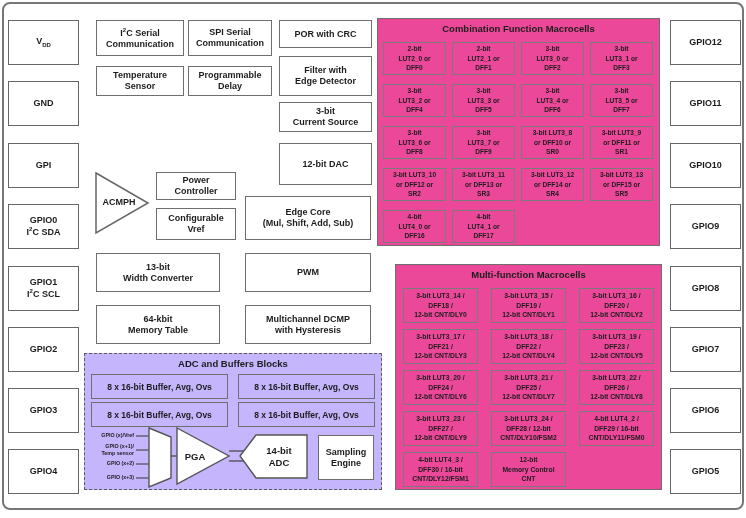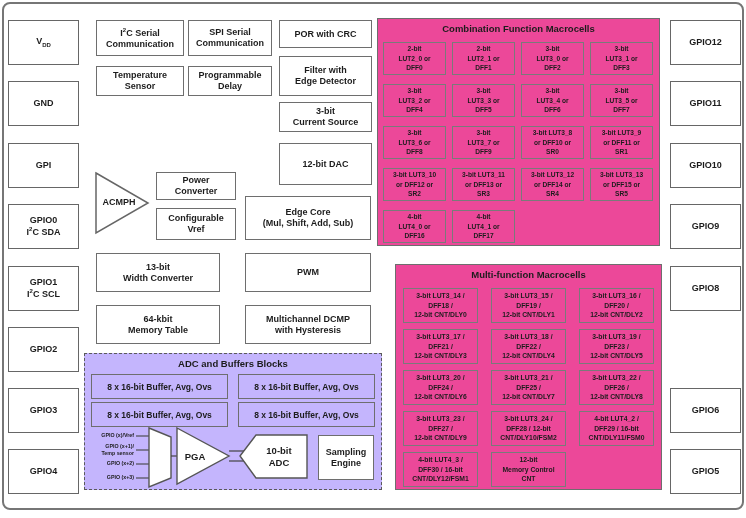--- a/index.html
+++ b/index.html
@@ -80,20 +80,23 @@
     </div>
   <div class="pin" style="left:670px;top:143px">
       <span>GPIO10</span>
     </div>
   <div class="pin" style="left:670px;top:204px">
       <span>GPIO9</span>
     </div>
   <div class="pin" style="left:670px;top:266px">
       <span>GPIO8</span>
     </div>
+  <div class="pin" style="left:670px;top:327px">
+      <span>GPIO7</span>
+    </div>
   <div class="pin" style="left:670px;top:388px">
       <span>GPIO6</span>
     </div>
   <div class="pin" style="left:670px;top:449px">
       <span>GPIO5</span>
     </div>
 
   <div class="blk" style="left:96px;top:20px;width:86px;height:34px">
     <span><span>I</span><sup>2</sup><span>C Serial</span><br><span>Communication</span></span>
   </div>
@@ -111,21 +114,21 @@
   <div class="blk" style="left:279px;top:102px;width:91px;height:28px">3-bit
 Current Source</div>
   <div class="blk" style="left:279px;top:143px;width:91px;height:40px">12-bit DAC</div>
 
   <svg style="left:95px;top:172px" width="56" height="62" viewBox="0 0 56 62">
     <polygon points="1,1 53,31 1,61" fill="#fff" stroke="#666" stroke-width="1.5"></polygon>
   </svg>
   <div class="shape-label" style="left:96px;top:197px;width:46px;font-size:9px">ACMPH</div>
 
   <div class="blk" style="left:156px;top:172px;width:78px;height:26px">Power
-Converter</div>
+Controller</div>
   <div class="blk" style="left:156px;top:208px;width:78px;height:30px">Configurable
 Vref</div>
   <div class="blk" style="left:245px;top:196px;width:124px;height:42px">Edge Core
 (Mul, Shift, Add, Sub)</div>
   <div class="blk" style="left:96px;top:253px;width:122px;height:37px">13-bit
 Width Converter</div>
   <div class="blk" style="left:245px;top:253px;width:124px;height:37px">PWM</div>
   <div class="blk" style="left:96px;top:305px;width:122px;height:37px">64-kbit
 Memory Table</div>
   <div class="blk" style="left:245px;top:305px;width:124px;height:37px">Multichannel DCMP
@@ -259,17 +262,17 @@
     <line x1="136" y1="464" x2="149" y2="464" stroke="#444" stroke-width="1.1"></line>
     <line x1="136" y1="478" x2="149" y2="478" stroke="#444" stroke-width="1.1"></line>
     <polygon points="149,428 171,437 171,478 149,487" fill="#fff" stroke="#555" stroke-width="1.4"></polygon>
     <line x1="171" y1="456" x2="177" y2="456" stroke="#444" stroke-width="1.2"></line>
     <polygon points="177,428 229,456 177,484" fill="#fff" stroke="#555" stroke-width="1.4"></polygon>
     <line x1="229" y1="451" x2="245" y2="451" stroke="#444" stroke-width="1.2"></line>
     <line x1="229" y1="461" x2="245" y2="461" stroke="#444" stroke-width="1.2"></line>
     <polygon points="240,456 256,435 307,435 307,478 256,478" fill="#fff" stroke="#555" stroke-width="1.4"></polygon>
   </svg>
   <div class="shape-label" style="left:180px;top:451px;width:30px;font-size:9.5px">PGA</div>
-  <div class="shape-label" style="left:252px;top:445px;width:54px;font-size:9.5px;line-height:1.25">10-bit
+  <div class="shape-label" style="left:252px;top:445px;width:54px;font-size:9.5px;line-height:1.25">14-bit
 ADC</div>
   <div class="blk" style="left:318px;top:435px;width:54px;height:43px">Sampling
 Engine</div>
 </div>
 
 </body></html>

